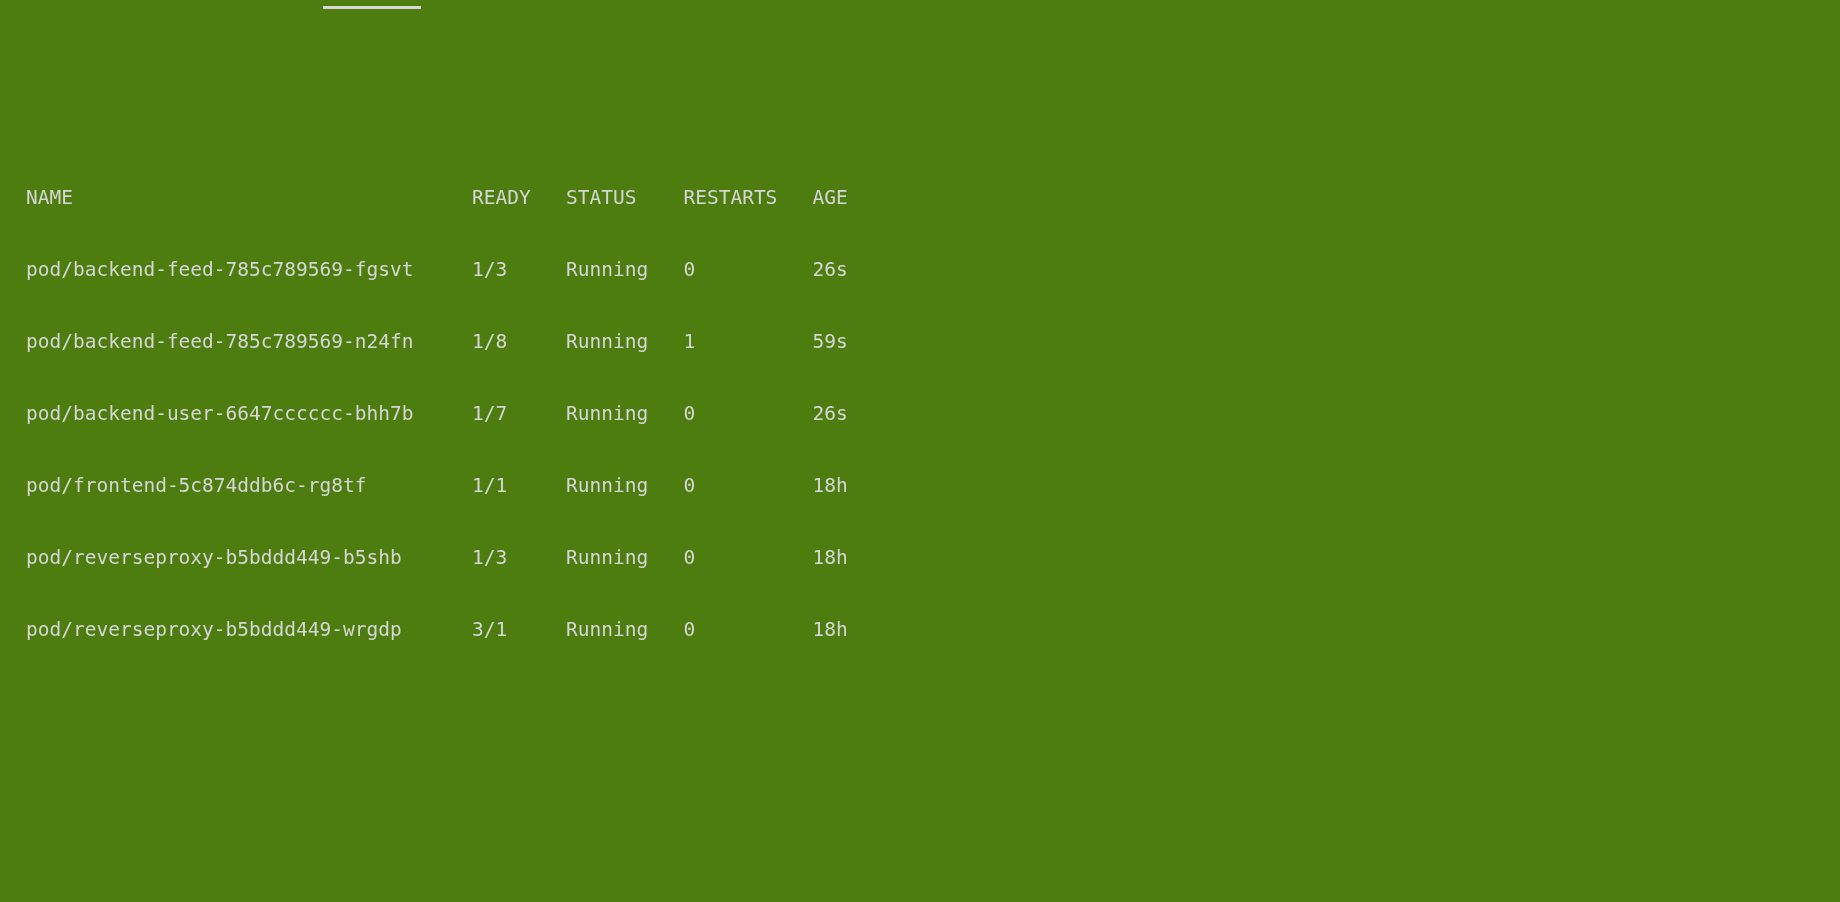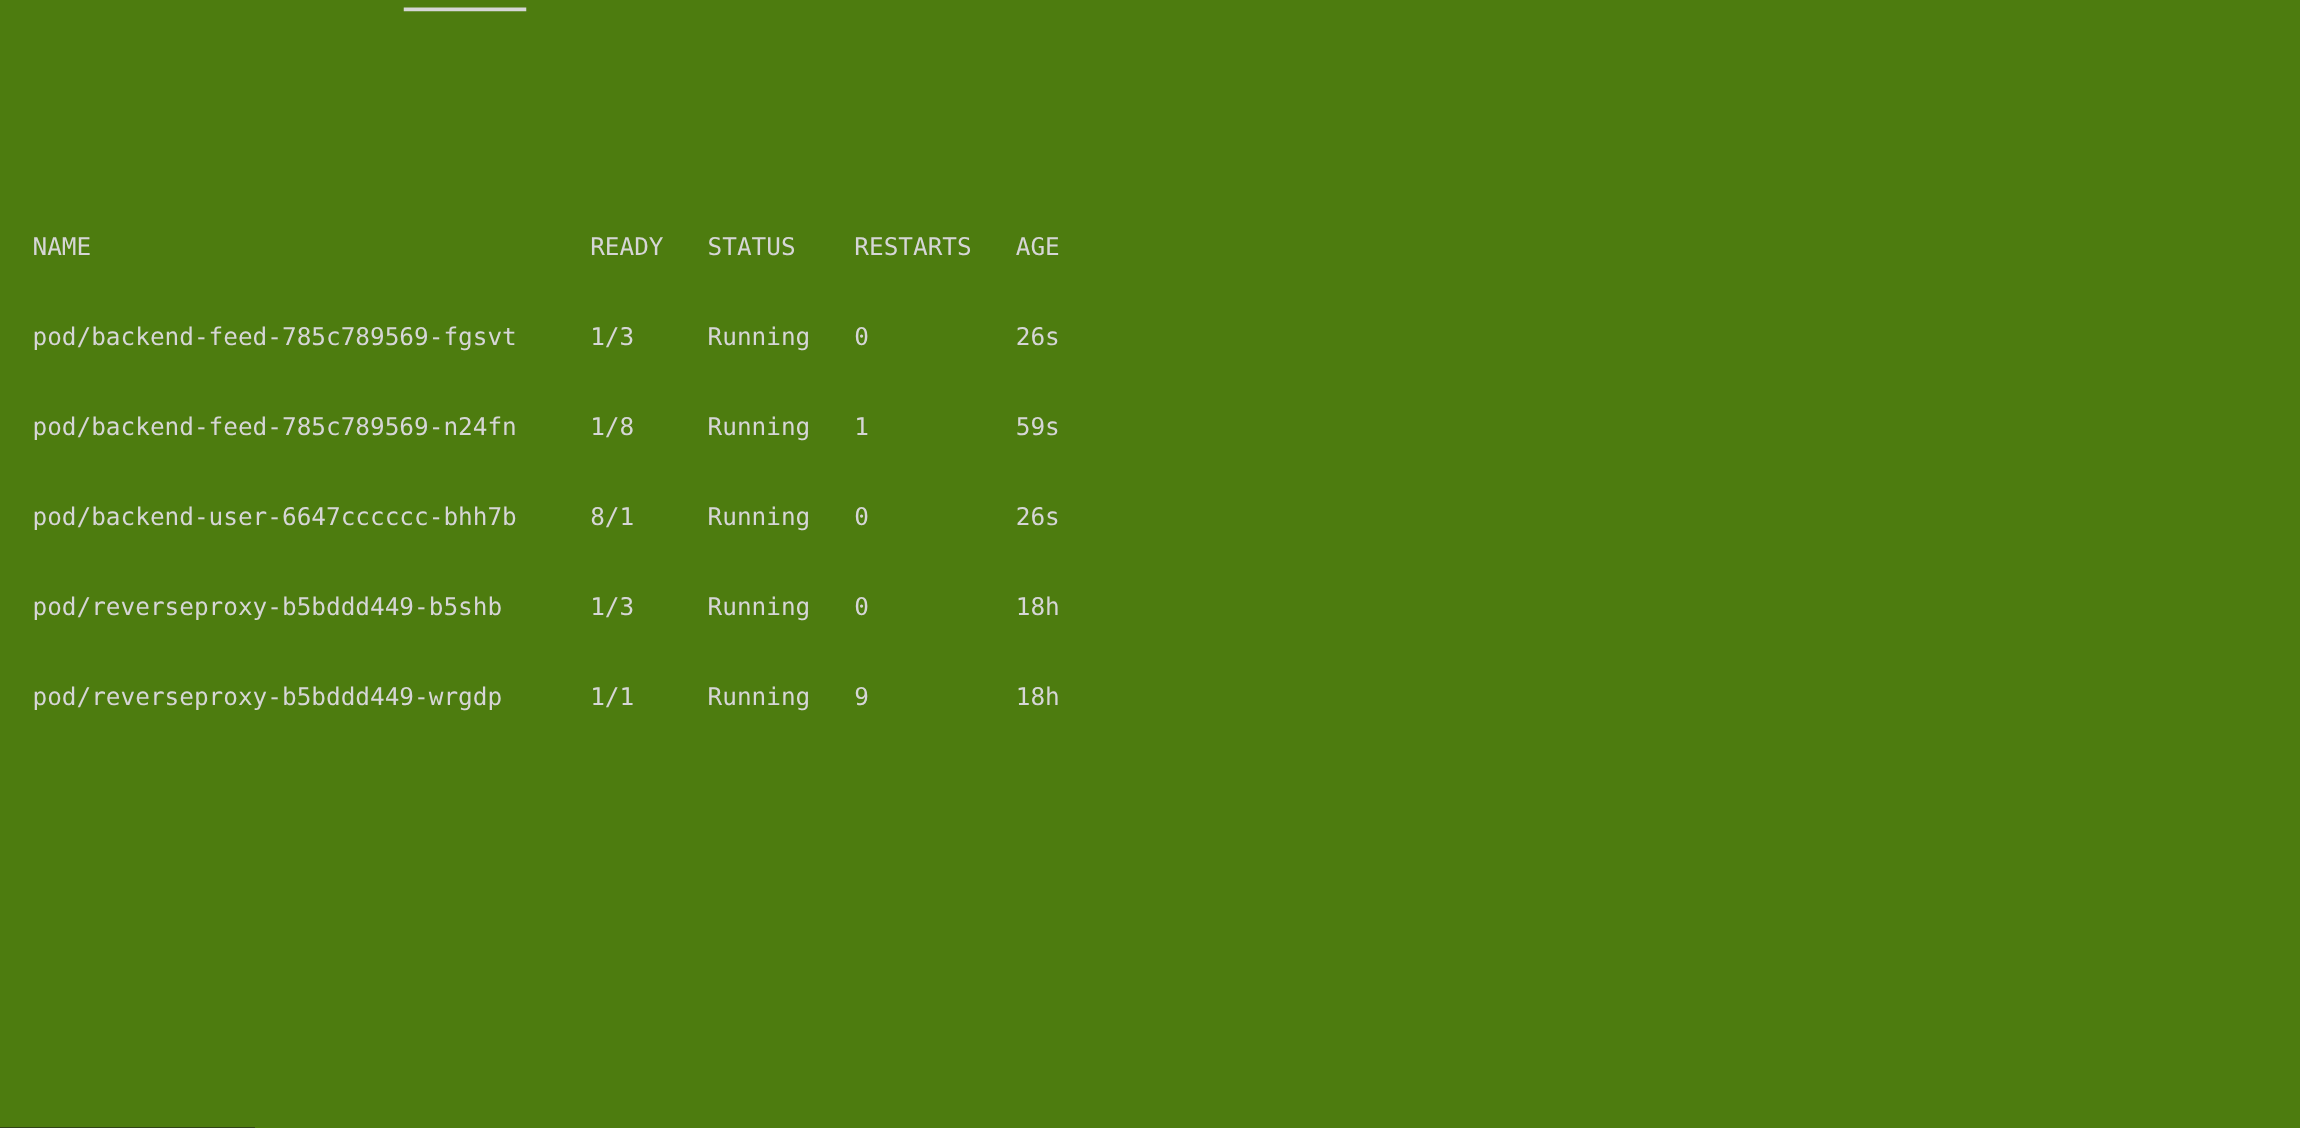--- a/index.html
+++ b/index.html
@@ -56,23 +56,24 @@
   <div class="scrollback-fragment"></div>
 
   <div class="screen">
 
     <div class="line blank">&nbsp;</div>
 
     
     <div class="line">NAME                                  READY   STATUS    RESTARTS   AGE</div>
     <div class="line">pod/backend-feed-785c789569-fgsvt     1/3     Running   0          26s</div>
     <div class="line">pod/backend-feed-785c789569-n24fn     1/8     Running   1          59s</div>
-    <div class="line">pod/backend-user-6647cccccc-bhh7b     8/1     Running   0          26s</div>
+    <div class="line">pod/backend-user-6647cccccc-bhh7b     1/7     Running   0          26s</div>
+    <div class="line">pod/frontend-5c874ddb6c-rg8tf         1/1     Running   0          18h</div>
     <div class="line">pod/reverseproxy-b5bddd449-b5shb      1/3     Running   0          18h</div>
-    <div class="line">pod/reverseproxy-b5bddd449-wrgdp      1/1     Running   9          18h</div>
+    <div class="line">pod/reverseproxy-b5bddd449-wrgdp      3/1     Running   0          18h</div>
 
     <div class="line blank">&nbsp;</div>
 
     
     
     
     
     
     
     

